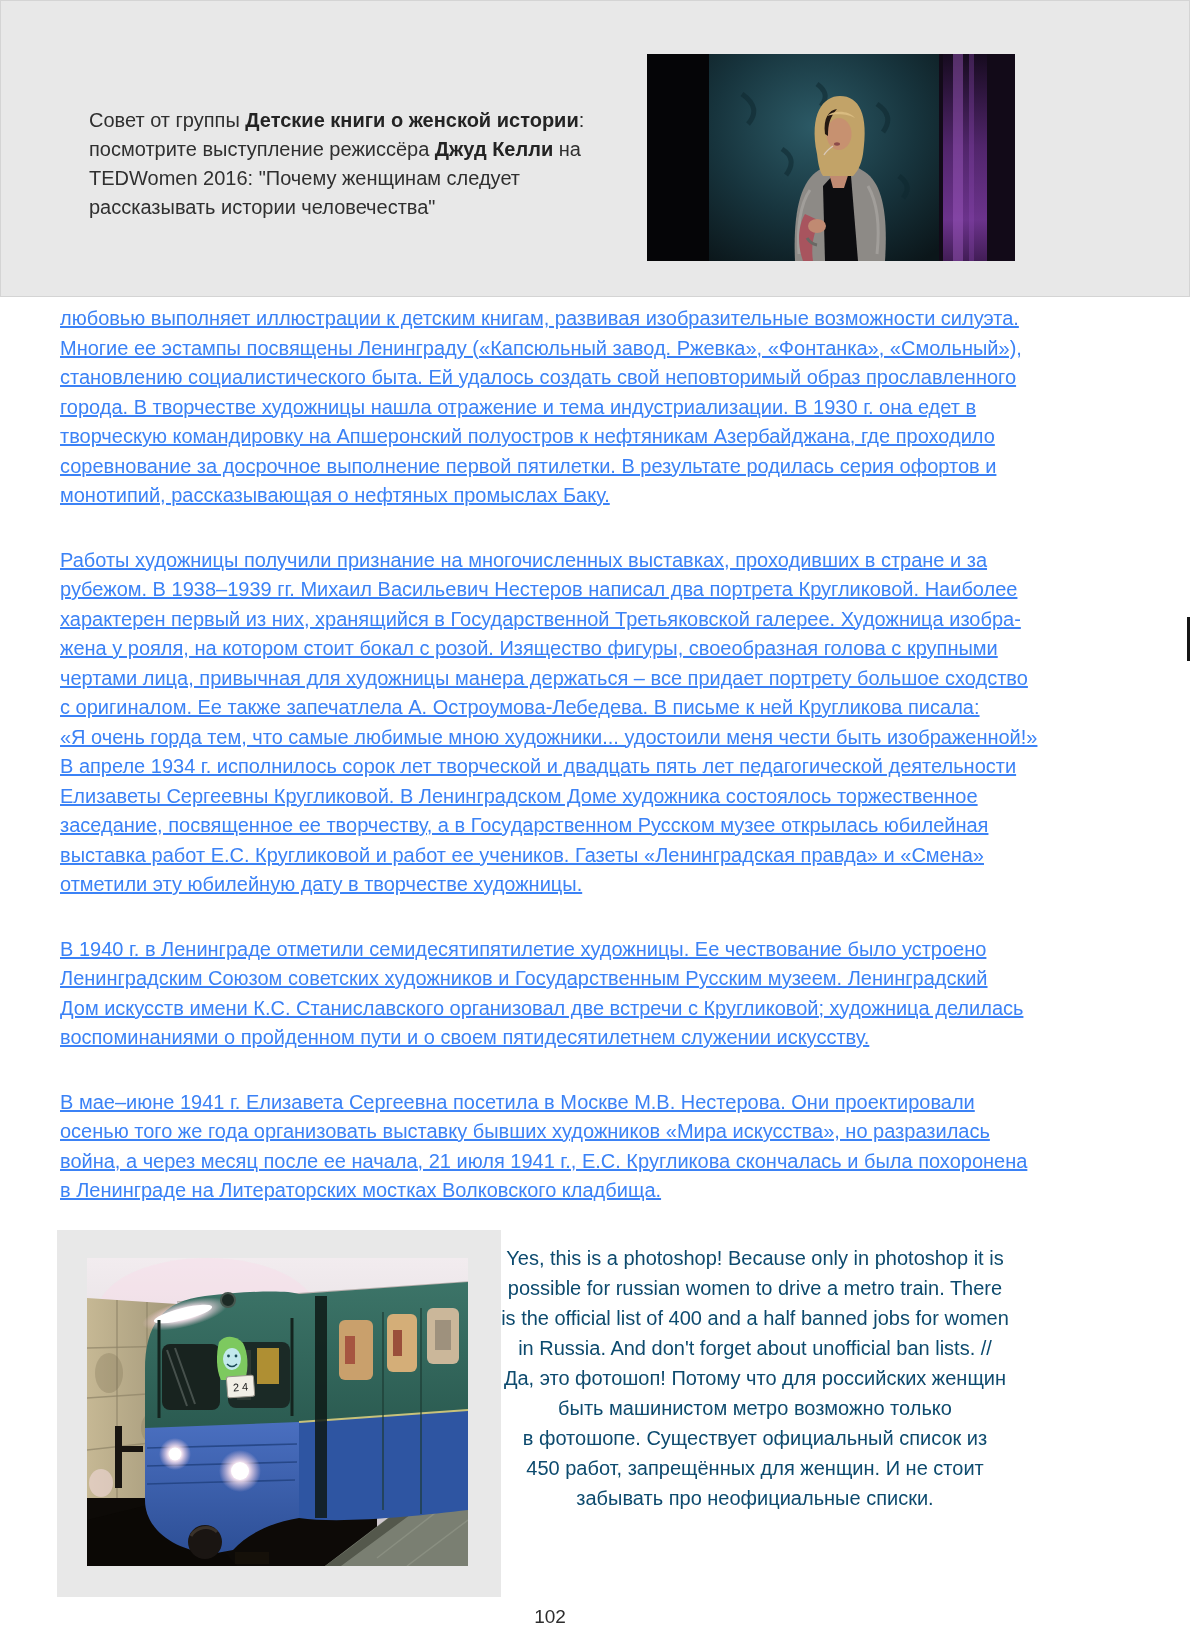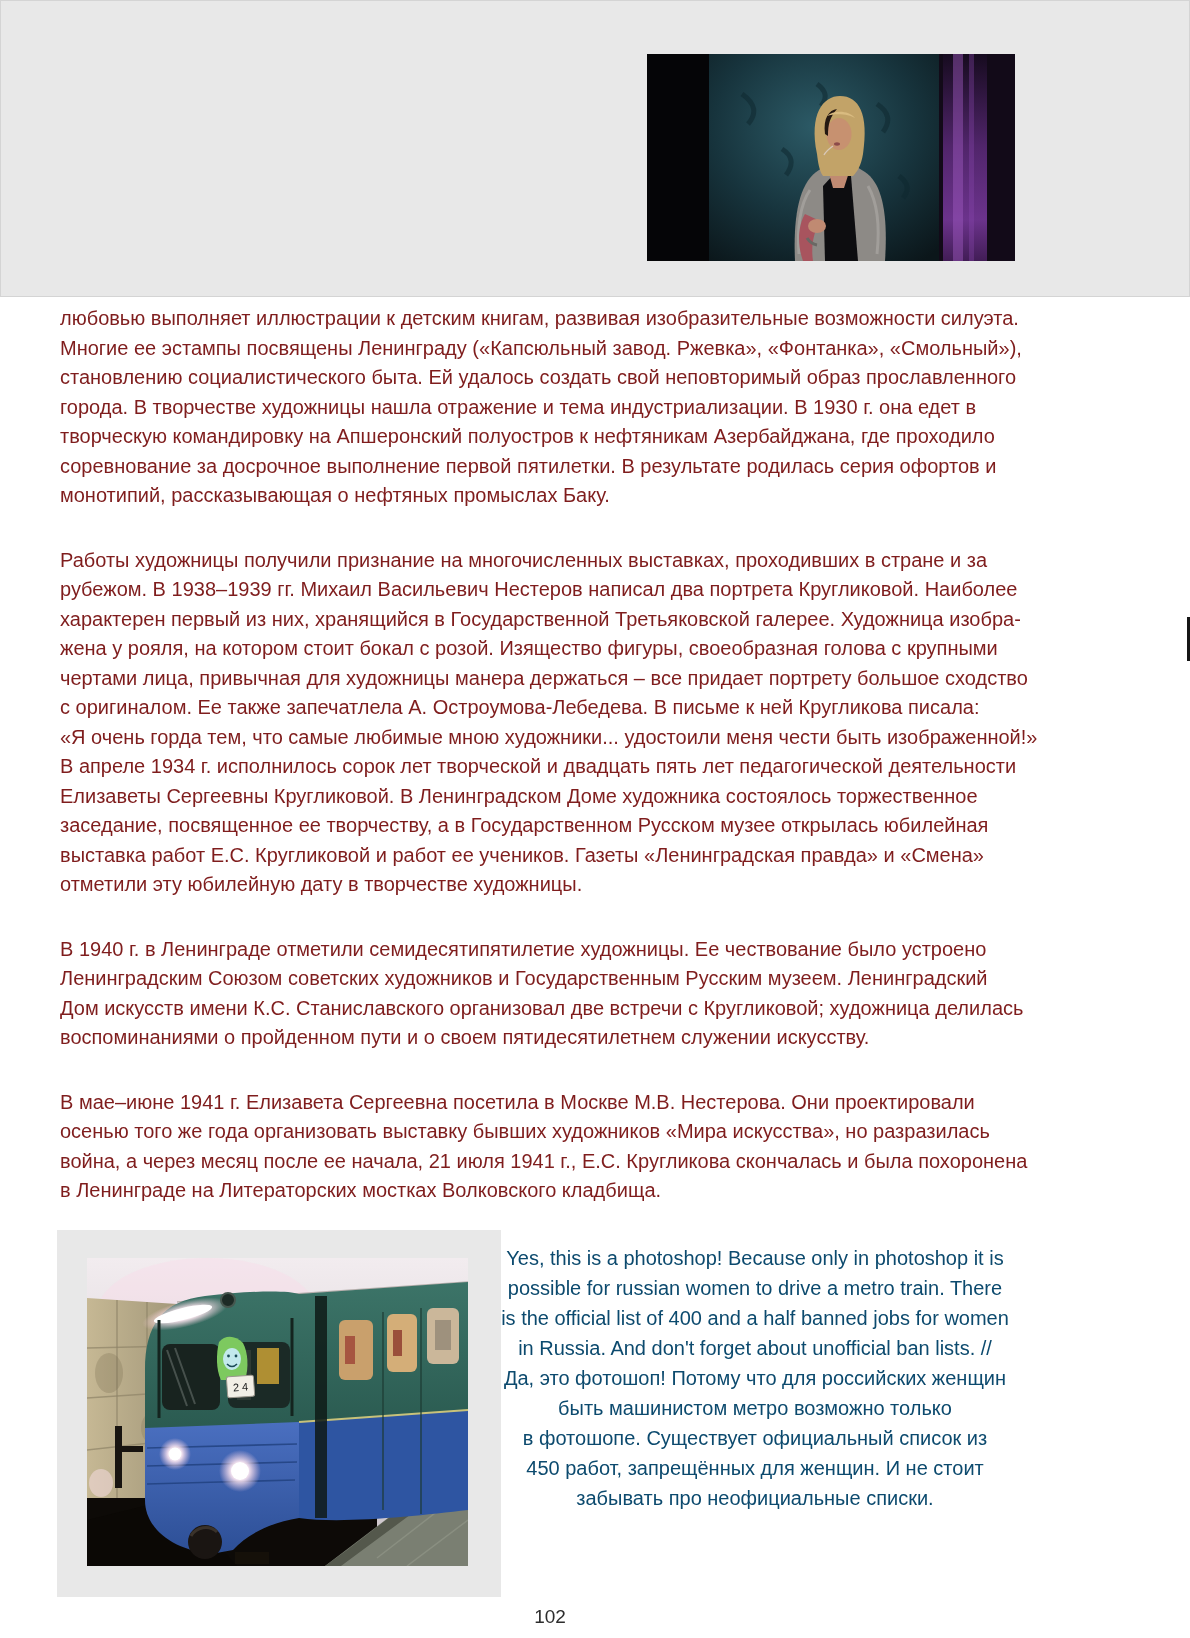--- a/index.html
+++ b/index.html
@@ -10,21 +10,21 @@
   .tip-box{position:absolute;left:0;top:0;width:1190px;height:297px;
            background:#e8e8e8;border:1px solid #d4d4d4;box-sizing:border-box;}
   .tip-text{position:absolute;left:88px;top:105px;width:505px;margin:0;
             font-size:20px;line-height:29px;color:#2f2f2f;}
   .tip-text b{font-weight:bold;color:#232323;}
   .ted-photo{position:absolute;left:646px;top:53px;width:368px;height:207px;line-height:0;}
 
   
   .article{position:absolute;left:60px;top:304px;width:1108px;}
   .article p{margin:0 0 35px 0;font-size:20px;line-height:29.5px;
-             white-space:pre-line;color:#7f1d1d;}
+             white-space:pre-line;color:#3b82f6;text-decoration:underline;}
 
   
   .edge-mark{position:absolute;right:0;top:617px;width:3px;height:44px;background:#161616;}
 
   
   .train-frame{position:absolute;left:57px;top:1230px;width:444px;height:367px;
                background:#e8e8e8;margin:0;}
   .train-photo{position:absolute;left:30px;top:28px;width:381px;height:308px;line-height:0;}
 
   
@@ -34,20 +34,21 @@
 
   .page-number{position:absolute;left:490px;top:1606px;width:120px;text-align:center;
                font-size:19px;color:#2d2d2d;}
 </style>
 </head>
 <body>
 
 <div class="page">
 
   <section class="tip-box">
+    <p class="tip-text"><span>Совет от группы </span><b>Детские книги о женской истории</b><span>: посмотрите выступление режиссёра </span><b>Джуд Келли</b><span> на TEDWomen 2016: "Почему женщинам следует рассказывать истории человечества"</span></p>
 
     <div class="ted-photo">
       <svg width="368" height="207" viewBox="0 0 368 207">
         <defs>
           <radialGradient id="tedbg" cx="46%" cy="35%" r="80%">
             <stop offset="0%" stop-color="#2c5a66"></stop>
             <stop offset="55%" stop-color="#17343d"></stop>
             <stop offset="100%" stop-color="#0b161a"></stop>
           </radialGradient>
           <linearGradient id="curtain" x1="0" y1="0" x2="0" y2="1">

